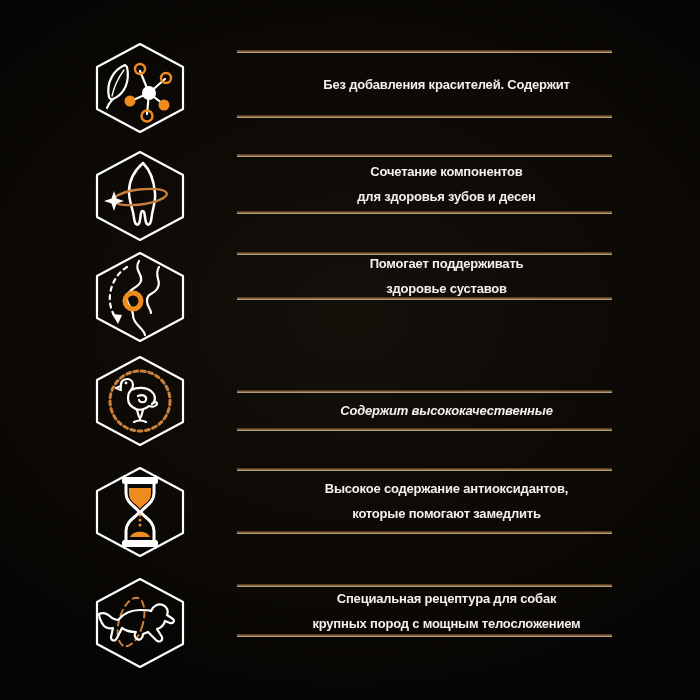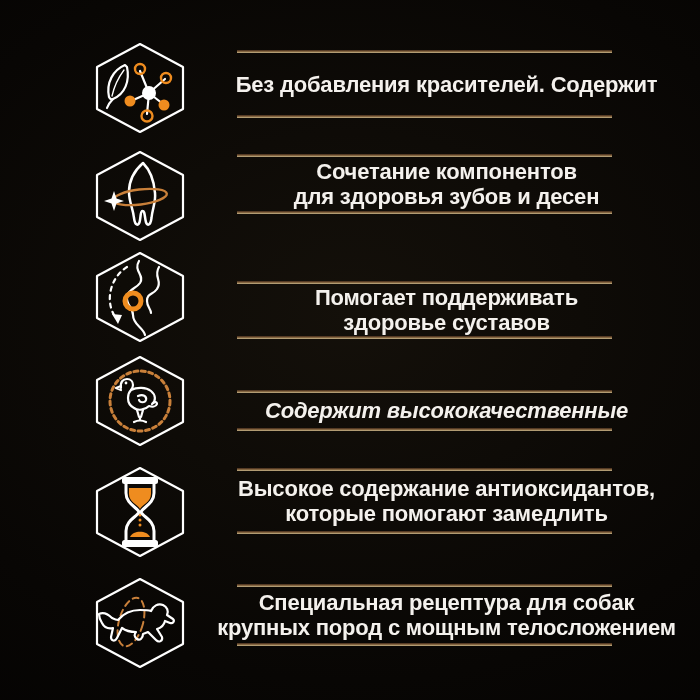--- a/index.html
+++ b/index.html
@@ -20,33 +20,33 @@
   .r4 .hexicon{top:355px;}
   .r5 .hexicon{top:466px;}
   .r6 .hexicon{top:577px;}
   
   .tblock{
     position:absolute;left:237px;width:375px;
     display:flex;flex-direction:column;justify-content:center;align-items:center;
   }
   .r1 .tblock{top:50px;height:68px;}
   .r2 .tblock{top:154px;height:60px;}
-  .r3 .tblock{top:281px;height:58px;}
+  .r3 .tblock{top:252px;height:48px;}
   .r4 .tblock{top:390px;height:41px;font-style:italic;}
   .r5 .tblock{top:468px;height:66px;}
-  .r6 .tblock{top:584px;height:62px;}
+  .r6 .tblock{top:584px;height:53px;}
   .sep{
     position:absolute;left:0;right:0;height:3px;
     background:linear-gradient(180deg,#3f2617 0%,#8a6b44 55%,#c9b88f 100%);
   }
   .sep.top{top:0;}
   .sep.bottom{bottom:0;}
   .tline{
     color:var(--text-color,#f4f1ed);
-    font-size:22px;font-weight:bold;line-height:25px;
+    font-size:13px;font-weight:bold;line-height:25px;
     letter-spacing:-0.2px;white-space:nowrap;text-align:center;padding-left:44px;
   }
   
   svg *{vector-effect:non-scaling-stroke;}
   .sw{stroke:#fff;fill:none;stroke-width:2.2;stroke-linecap:round;stroke-linejoin:round;}
   .sw-thick{stroke:#fff;fill:none;stroke-width:3;stroke-linecap:round;stroke-linejoin:round;}
   .so{stroke:var(--orange,#ef8c1f);fill:none;stroke-width:2.4;stroke-linecap:round;}
   .sc{stroke:var(--copper,#c9803a);fill:none;stroke-width:2.4;stroke-linecap:round;}
   .fo{fill:var(--orange,#ef8c1f);stroke:none;}
   .fw{fill:#fff;stroke:none;}

